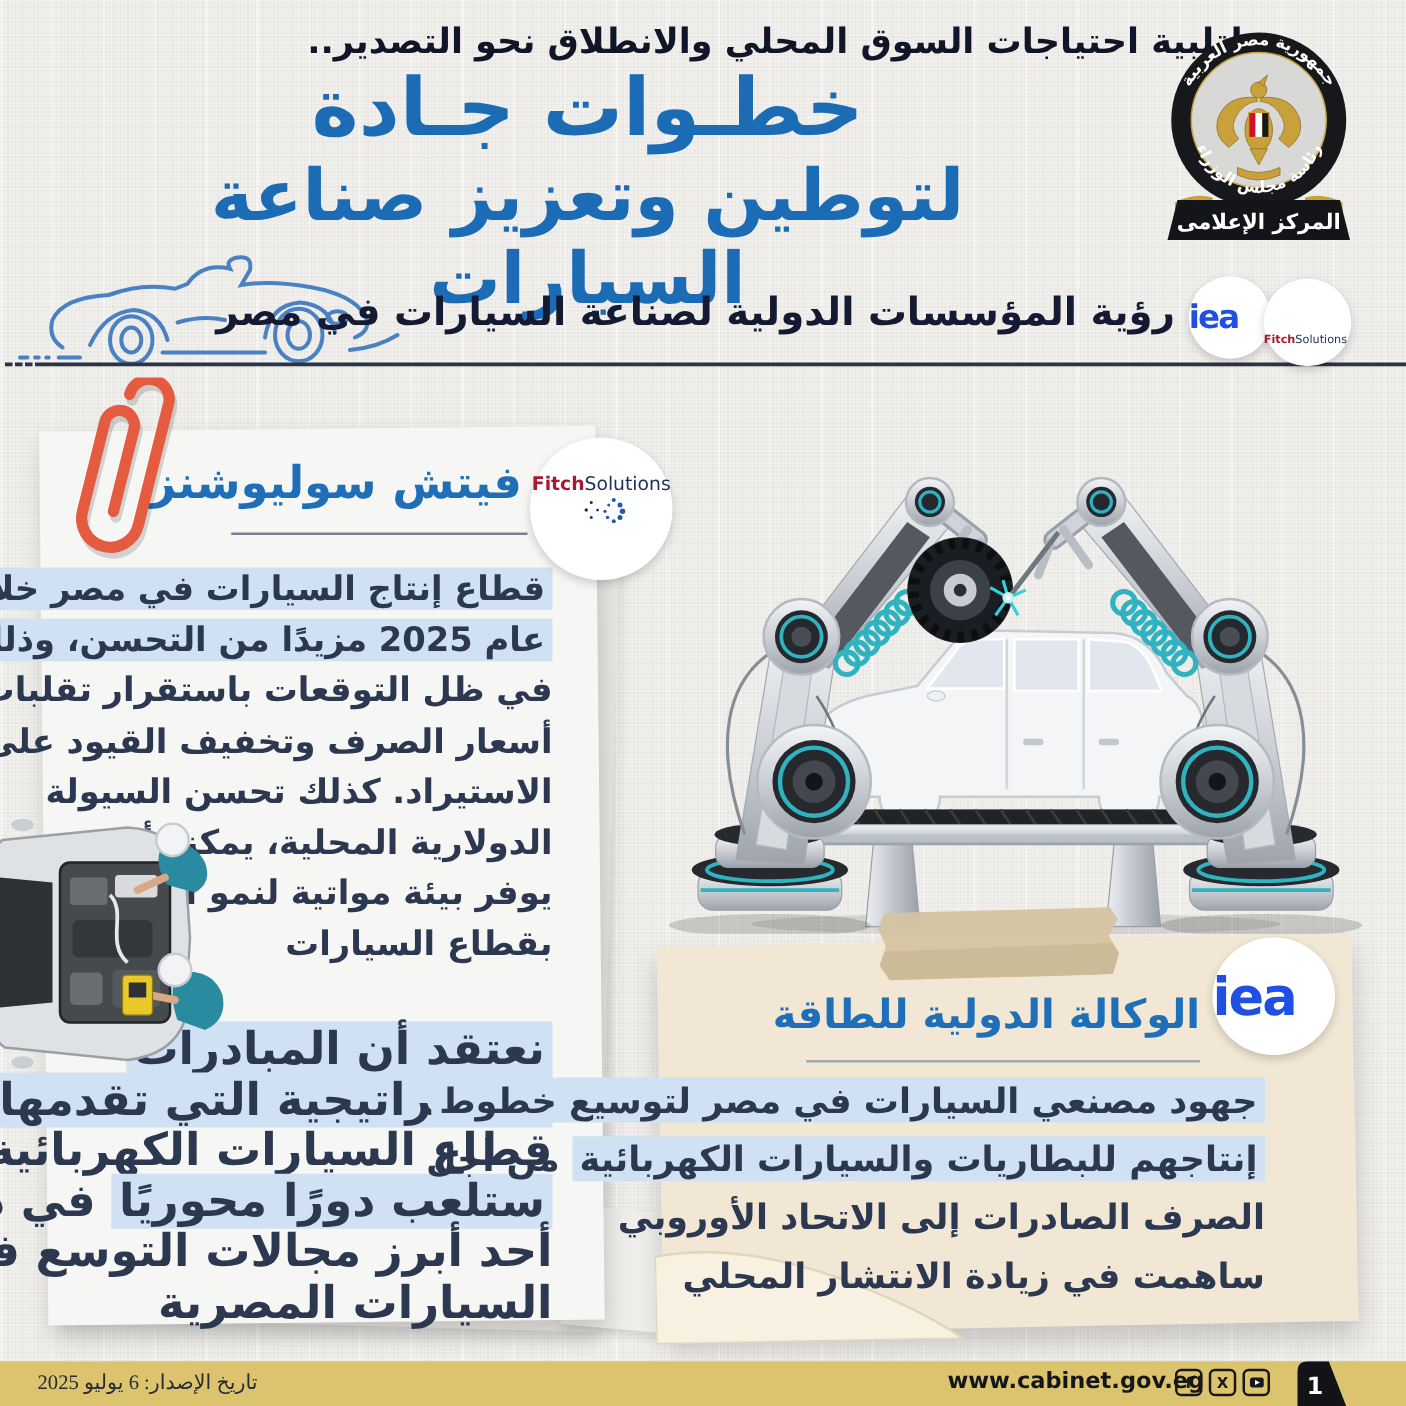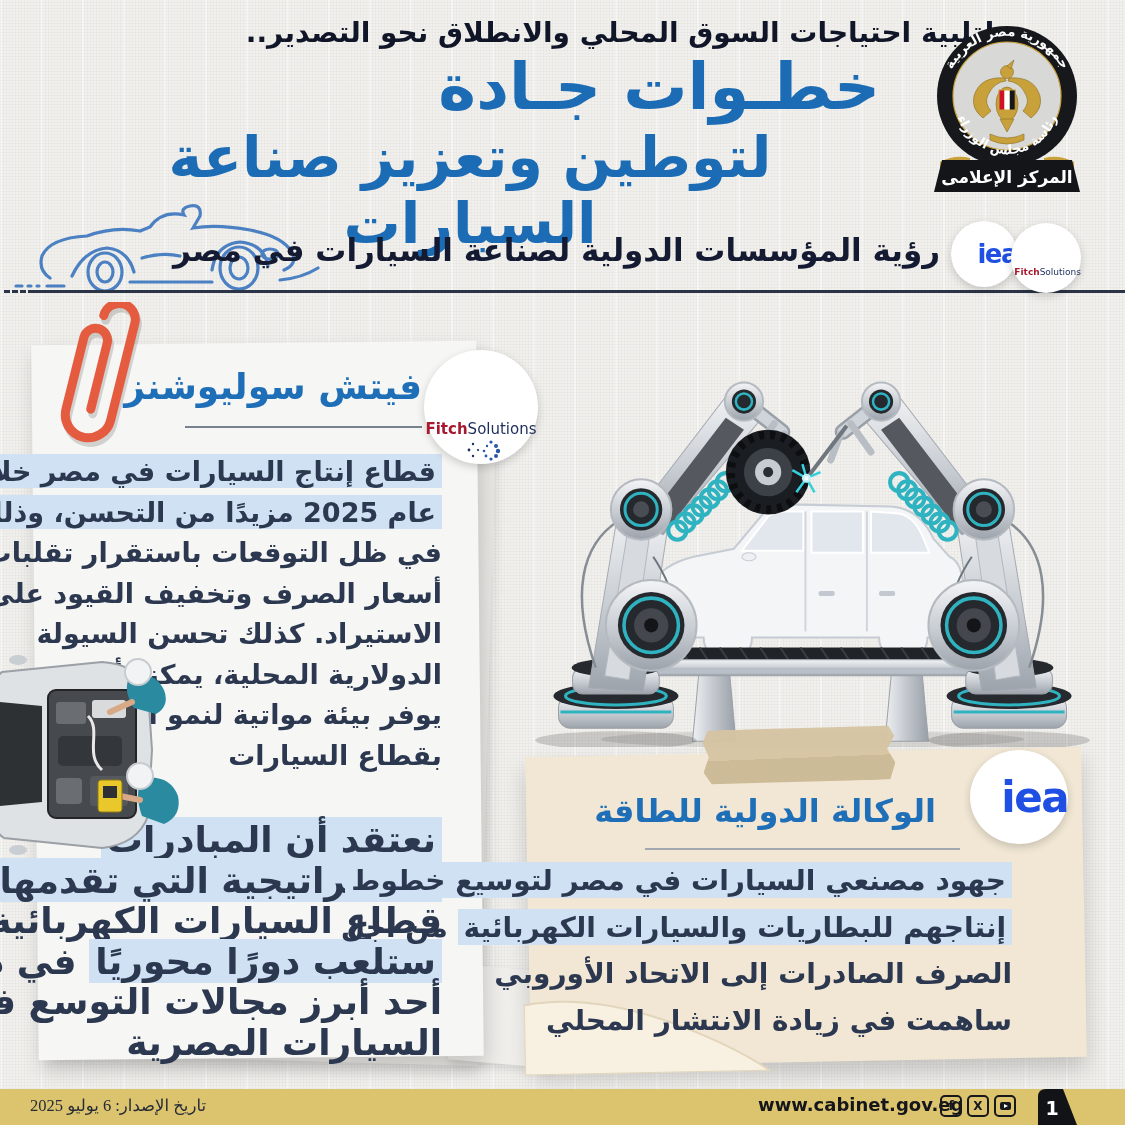--- a/index.html
+++ b/index.html
@@ -9,71 +9,71 @@
     background-color:#f1f0ec;
     background-image:
       repeating-linear-gradient(0deg, rgba(130,132,145,.05) 0 1px, transparent 1px 3px),
       repeating-linear-gradient(90deg, rgba(130,132,145,.05) 0 1px, transparent 1px 3px),
       repeating-linear-gradient(90deg, rgba(255,255,255,.45) 0 2px, transparent 2px 41px);
   }
   .abs{position:absolute;}
   
   .tagline{top:16px; left:200px; width:840px; text-align:center; direction:rtl;
     font-size:28px; font-weight:bold; color:#101527; z-index:4;}
-  .title1{top:50px; left:60px; width:820px; direction:rtl;
+  .title1{top:50px; left:60px; width:820px; text-align:center; direction:rtl;
     font-size:64px; font-weight:bold; color:#1b6cb5; z-index:4; letter-spacing:-1px;}
   .title2{top:124px; left:60px; width:820px; text-align:center; direction:rtl;
     font-size:57px; font-weight:bold; color:#1b6cb5; z-index:4; letter-spacing:-1px;}
   .subtitle{top:232px; right:185px; direction:rtl; font-size:31px; font-weight:bold;
     color:#131a31; z-index:4; white-space:nowrap;margin-left:43px;}
   .subtitle-rule{top:290px; left:28px; width:1097px; height:3px; background:#2b3346; z-index:3;}
   .subtitle-rule-dash{top:290px; left:4px; width:22px; height:0; border-top:3px dashed #2b3346; z-index:3;}
   .partner-circle{border-radius:50%; background:#fff; box-shadow:0 3px 8px rgba(0,0,0,.18);
-    display:flex; align-items:center; justify-content:flex-end; z-index:5;}
+    display:flex; align-items:center; justify-content:flex-start; z-index:5;}
   .iea-top{left:951px; top:221px; width:66px; height:66px;}
   .fitch-top{left:1011px; top:223px; width:70px; height:70px;}
   .iea-word{color:#1f4fe3; font-weight:bold; letter-spacing:-1.5px;}
   .iea-top .iea-word{font-size:26px;}
   .fitch-word{white-space:nowrap; font-size:9px;margin-top:28px;}
   .fitch-red{color:#a6192e; font-weight:bold;}
   .fitch-navy{color:#1d2d5c;}
   
   .sheet-back1{left:56px; top:358px; width:432px; height:702px; background:#e8e7e3;
     transform:rotate(1.6deg); box-shadow:0 6px 14px rgba(0,0,0,.12); z-index:2;}
   .sheet-back2{left:452px; top:968px; width:104px; height:96px; background:#efeeeb;
     transform:rotate(5deg); box-shadow:2px 4px 8px rgba(0,0,0,.12); z-index:2;}
   .paper{left:35px; top:343px; width:445px; height:715px;
     background:linear-gradient(160deg,#fafaf8, #f2f2ef 60%, #ececе9);
     background-color:#f6f6f4;
     transform:rotate(-.6deg); box-shadow:3px 10px 20px rgba(0,0,0,.17); z-index:3;}
   .paperclip{left:52px; top:302px; z-index:6;}
   .fitch-logo-big{left:424px; top:350px; width:114px; height:114px; z-index:6; flex-direction:column;}
   .fitch-logo-big .fitch-word{font-size:15px;}
-  .fitch-heading{top:366px; left:120px; width:302px; direction:rtl; text-align:right;
+  .fitch-heading{top:366px; left:120px; width:302px; direction:rtl; text-align:left;
     font-size:36px; font-weight:bold; color:#1f6fb8; z-index:5; white-space:nowrap;}
   .fitch-rule{top:426px; left:185px; width:237px; height:2px; background:#79818e; z-index:5;}
   .para{direction:rtl; text-align:right; color:#2c3850; font-weight:bold; z-index:5;}
   .para1{top:452px; left:58px; width:384px; font-size:27px; line-height:40.5px;}
   .para2{top:820px; left:58px; width:384px; font-size:36px; line-height:40.5px;}
   .tline{white-space:nowrap;}
   .hl{background:#cfe1f2; padding:2px 6px 1px;}
   .workers{left:-8px; top:650px; z-index:7;}
   
   .robot-scene{left:500px; top:292px; z-index:1;}
   
   .note{left:528px; top:752px; width:556px; height:310px; background:#f1e7d4;
     transform:rotate(-1.1deg); box-shadow:0 12px 22px rgba(0,0,0,.18); z-index:3;}
   .note-curl{left:-6px; bottom:-8px; z-index:1;}
   .tape{left:703px; top:727px; width:192px; height:56px; z-index:5;
     background:linear-gradient(180deg,#d6c4a2 0 55%, #cbb995 55% 100%);
     transform:rotate(-2.2deg); opacity:.95;
     clip-path:polygon(3% 0,97% 4%,100% 22%,96% 45%,100% 70%,97% 100%,4% 96%,0 75%,3% 48%,0 22%);}
   .iea-note-circle{left:970px; top:750px; width:98px; height:94px; z-index:6;}
   .iea-note-circle .iea-word{font-size:42px;}
-  .iea-heading{top:792px; left:576px; width:360px; direction:rtl; text-align:right;
+  .iea-heading{top:792px; left:600px; width:360px; direction:rtl; text-align:right;
     font-size:32px; font-weight:bold; color:#1f6fb8; z-index:5; white-space:nowrap;}
   .iea-rule{top:848px; left:645px; width:315px; height:2px; background:#a3a8ae; z-index:5;}
   .iea-lines{top:858px; left:560px; width:452px; font-size:28px; line-height:46.5px;}
   
   .bar{top:1089px; left:0; width:1125px; height:36px; background:#dcc46f; z-index:10;}
   .bar-date{top:1096px; left:30px; direction:rtl; font-size:16.5px; color:#262b36; z-index:11;font-family:Liberation Serif, serif;}
   .bar-site{top:1094px; left:758px; width:172px; text-align:right; font-size:18px; font-weight:bold;
     color:#15161c; z-index:11;}
   .sicons{top:1095px; left:940px; display:flex; gap:5px; z-index:11;}
   .sicon{width:18px; height:18px; border:2px solid #17181c; border-radius:5px; display:flex;

